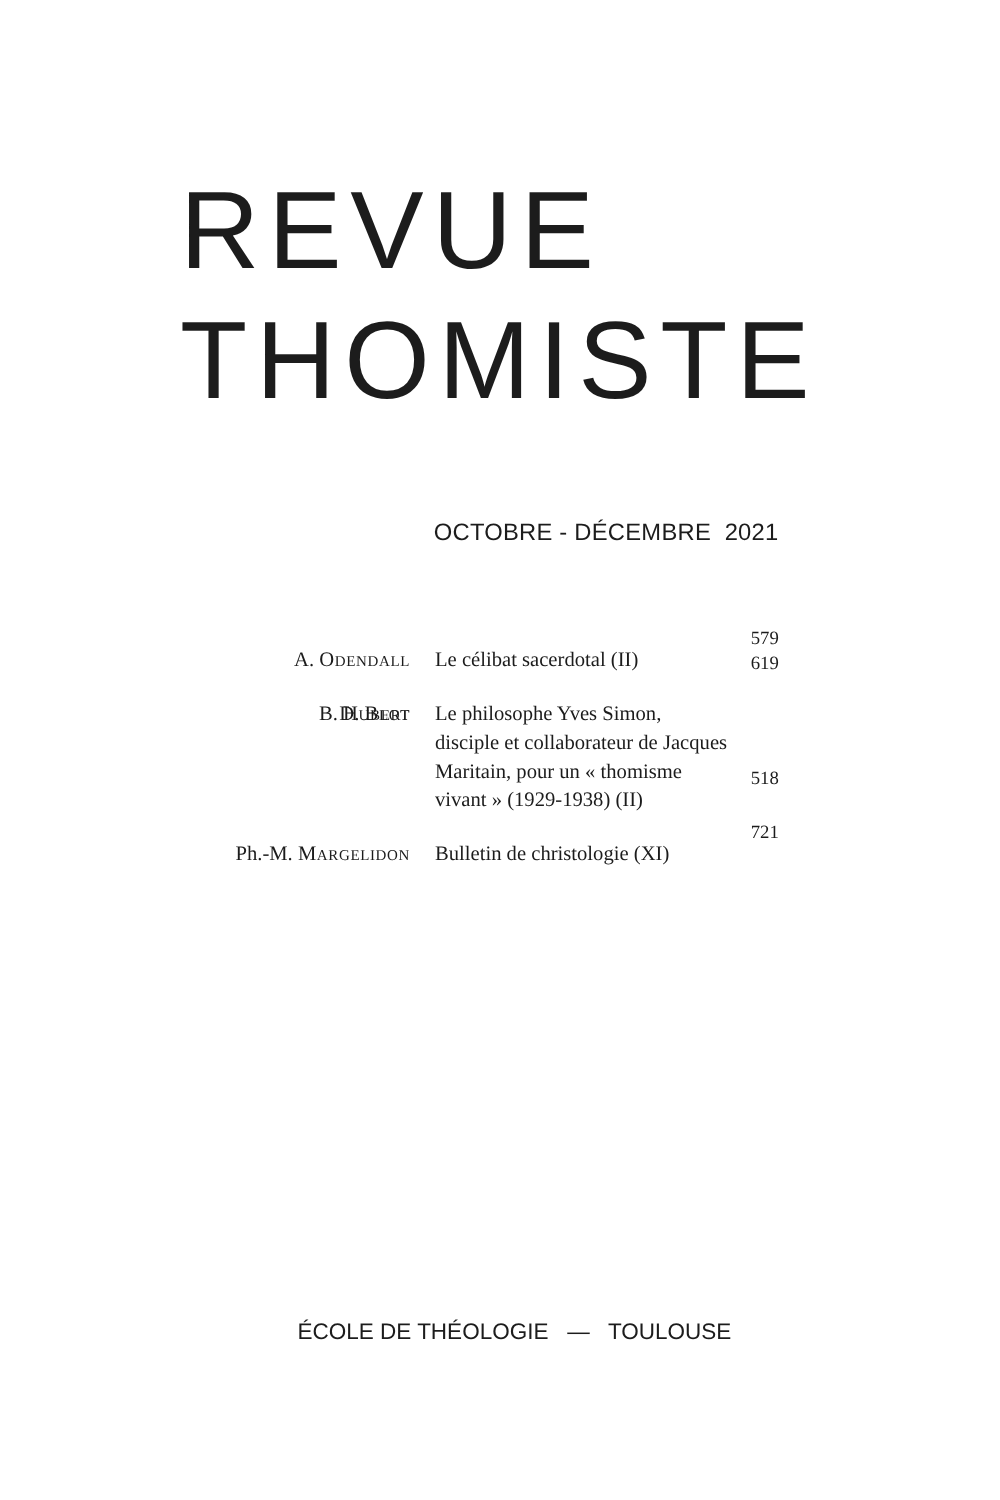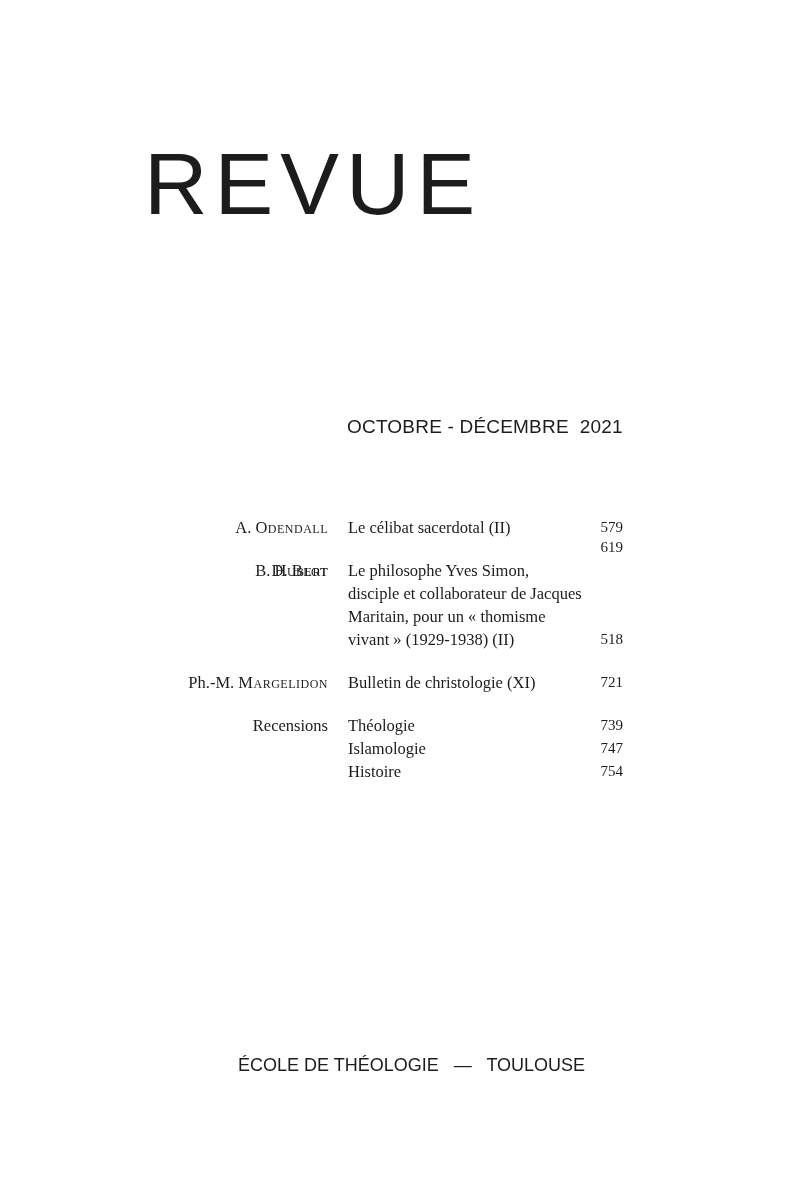--- a/index.html
+++ b/index.html
@@ -65,21 +65,21 @@
     }
     .toc-title {
       margin-left: 348px;
       width: 235px;
       display: block;
     }
     .toc-title em { font-style: italic; }
     .toc-page {
       position: absolute;
       right: 177px;
-      bottom: 0;
+      bottom: 16px;
       text-align: right;
       font-size: 15px;
     }
     .rec-list {
       margin-left: 348px;
       width: 275px;
     }
     .rec-item {
       position: relative;
       display: block;
@@ -100,20 +100,21 @@
       color: #1c1c1c;
       white-space: pre;
       margin-top: 28px;
     }
   </style>
 </head>
 <body>
 
 <h1 class="title">
   <span class="line">REVUE</span>
+  <span class="line">THOMISTE</span>
 </h1>
 
 <div class="issue-date">OCTOBRE - DÉCEMBRE  2021</div>
 
 <div class="toc">
 
   <div class="toc-entry">
     <span class="toc-author"><span>A. </span><span class="sc">Odendall</span></span>
     <span class="toc-title"><span>Le célibat sacerdotal (II)</span></span>
     <span class="toc-page">579</span>
@@ -130,33 +131,16 @@
     <span class="toc-page">518</span>
   </div>
 
 
   <div class="toc-entry">
     <span class="toc-author"><span>Ph.-M. </span><span class="sc">Margelidon</span></span>
     <span class="toc-title"><span>Bulletin de christologie (XI)</span></span>
     <span class="toc-page">721</span>
   </div>
 
-  <div class="toc-entry">
-    <span class="toc-author">Recensions</span>
-    <div class="rec-list">
-      <div class="rec-item">
-        <span>Théologie</span>
-        <span class="rec-page">739</span>
-      </div>
-      <div class="rec-item">
-        <span>Islamologie</span>
-        <span class="rec-page">747</span>
-      </div>
-      <div class="rec-item">
-        <span>Histoire</span>
-        <span class="rec-page">754</span>
-      </div>
-    </div>
-  </div>
 
 </div>
 
 <div class="footer">ÉCOLE DE THÉOLOGIE   —   TOULOUSE</div>
 
 </body></html>

